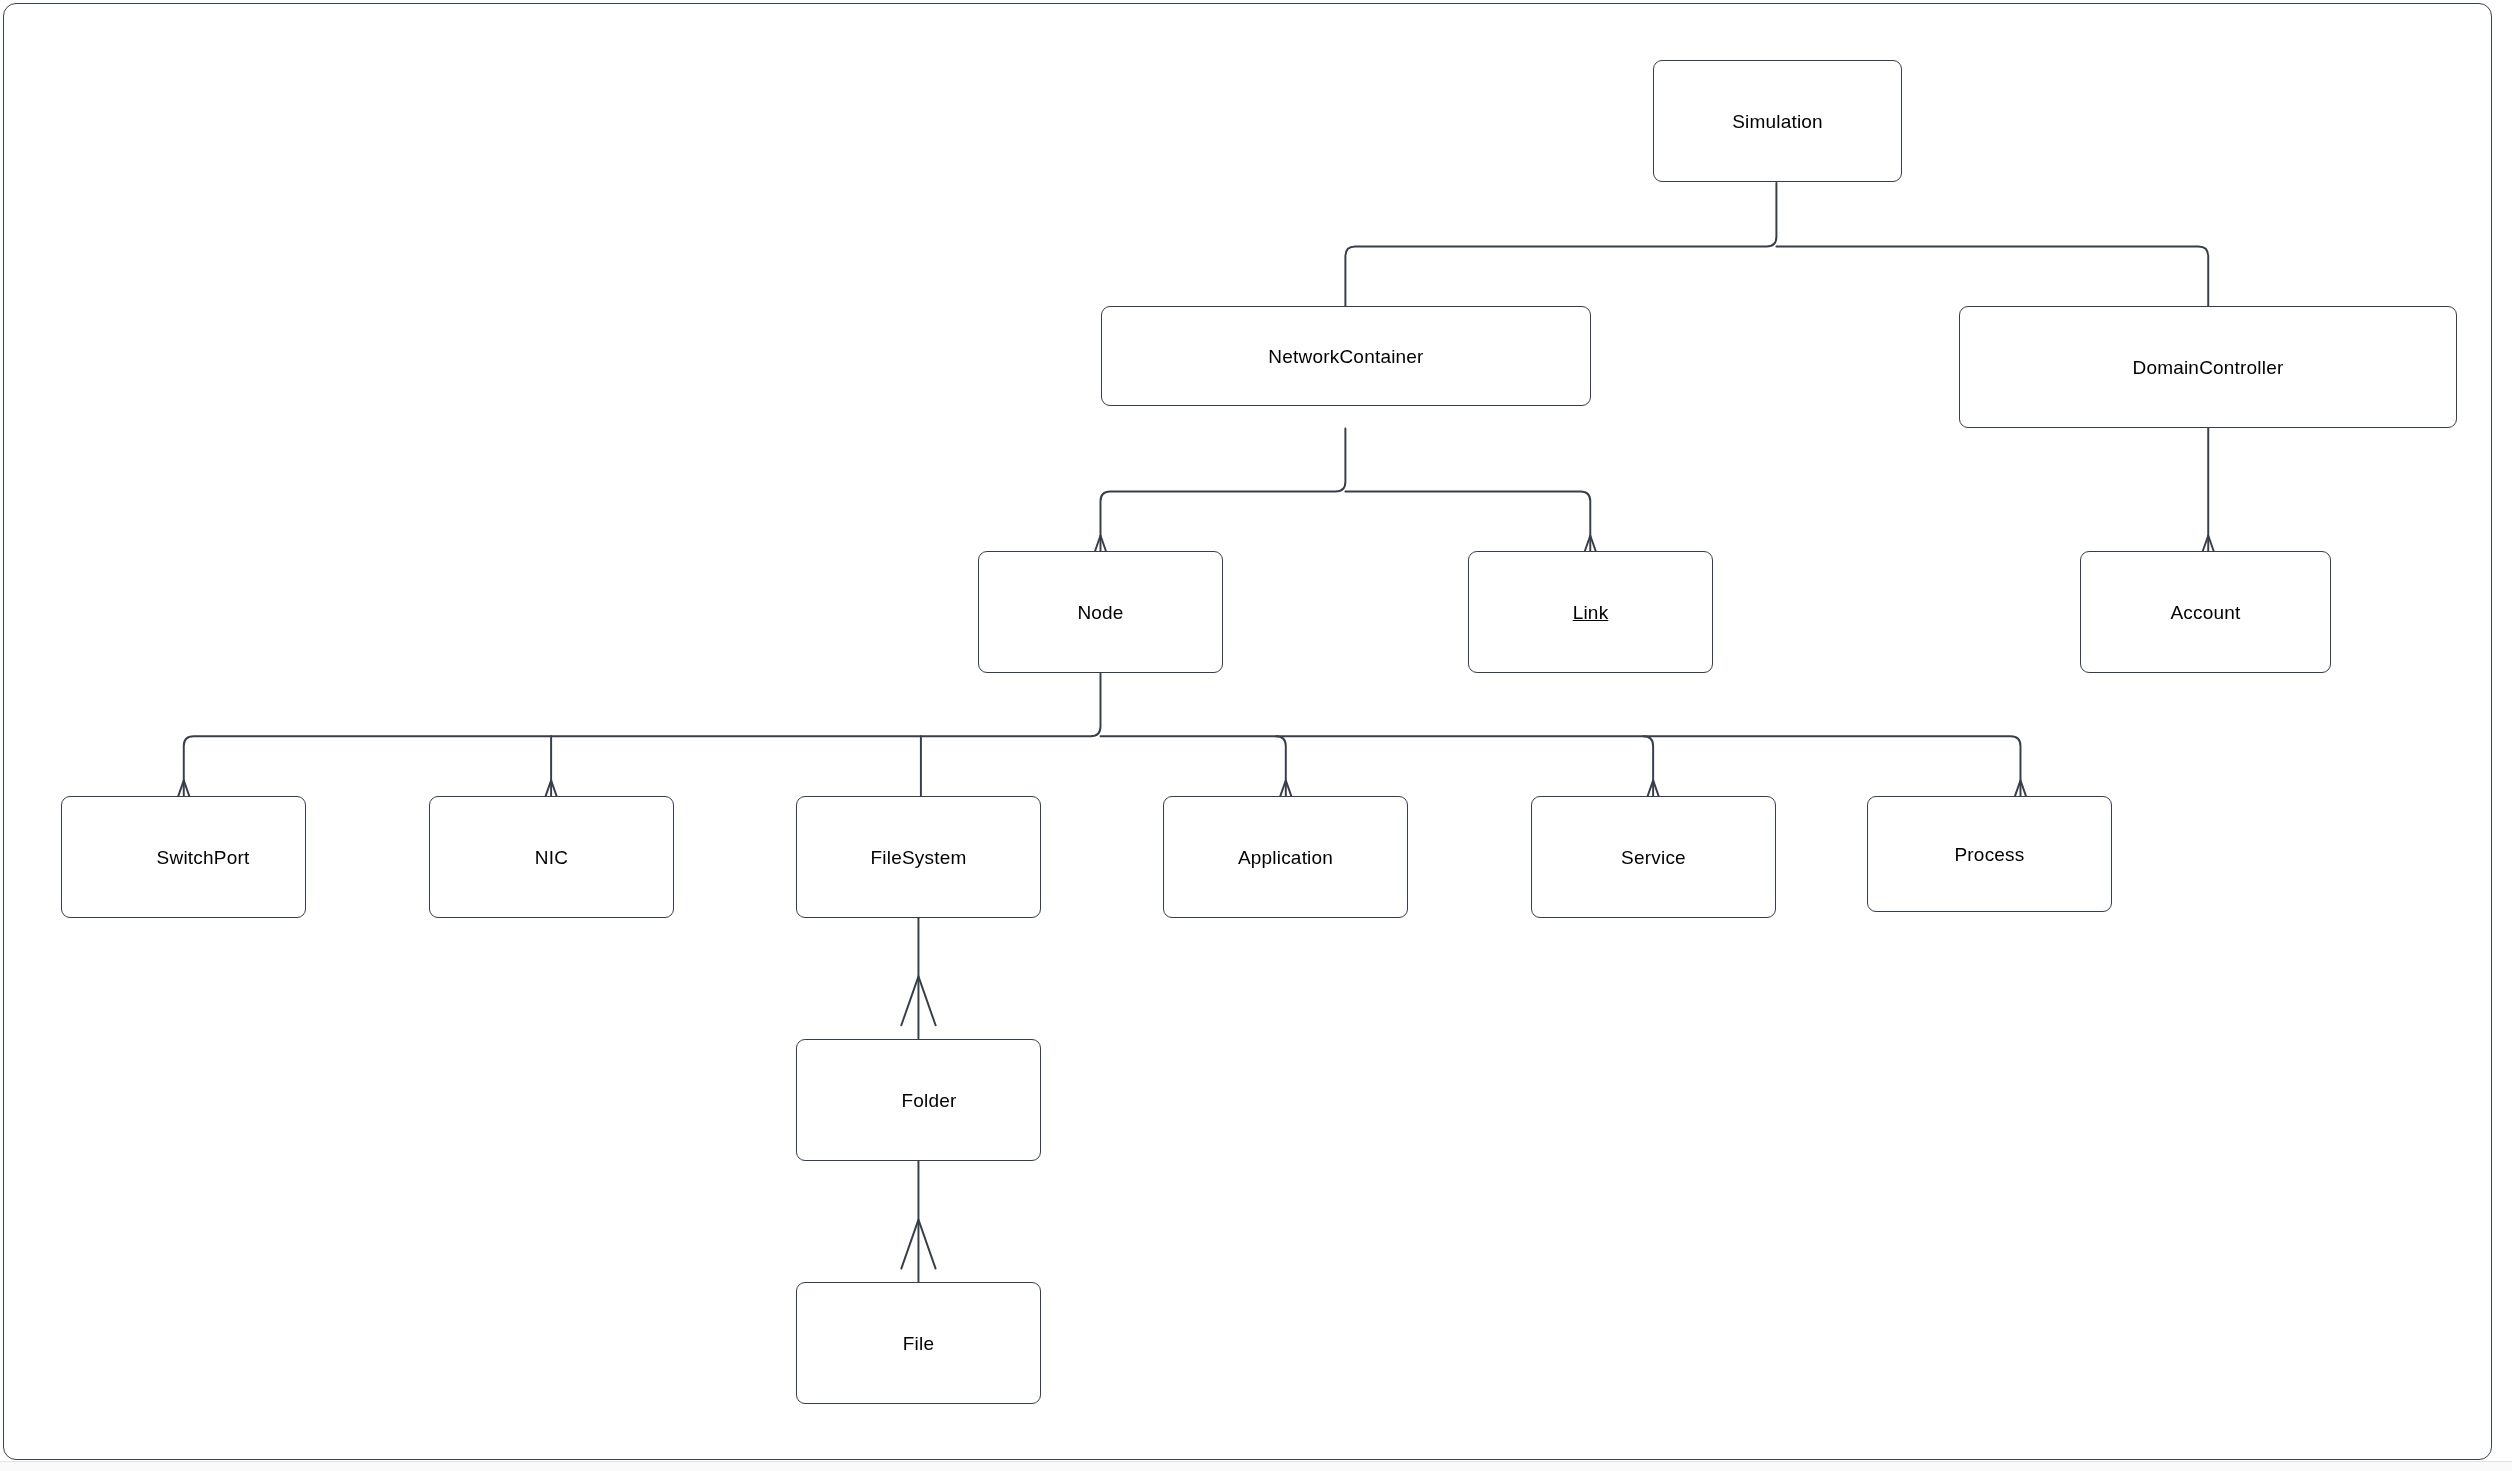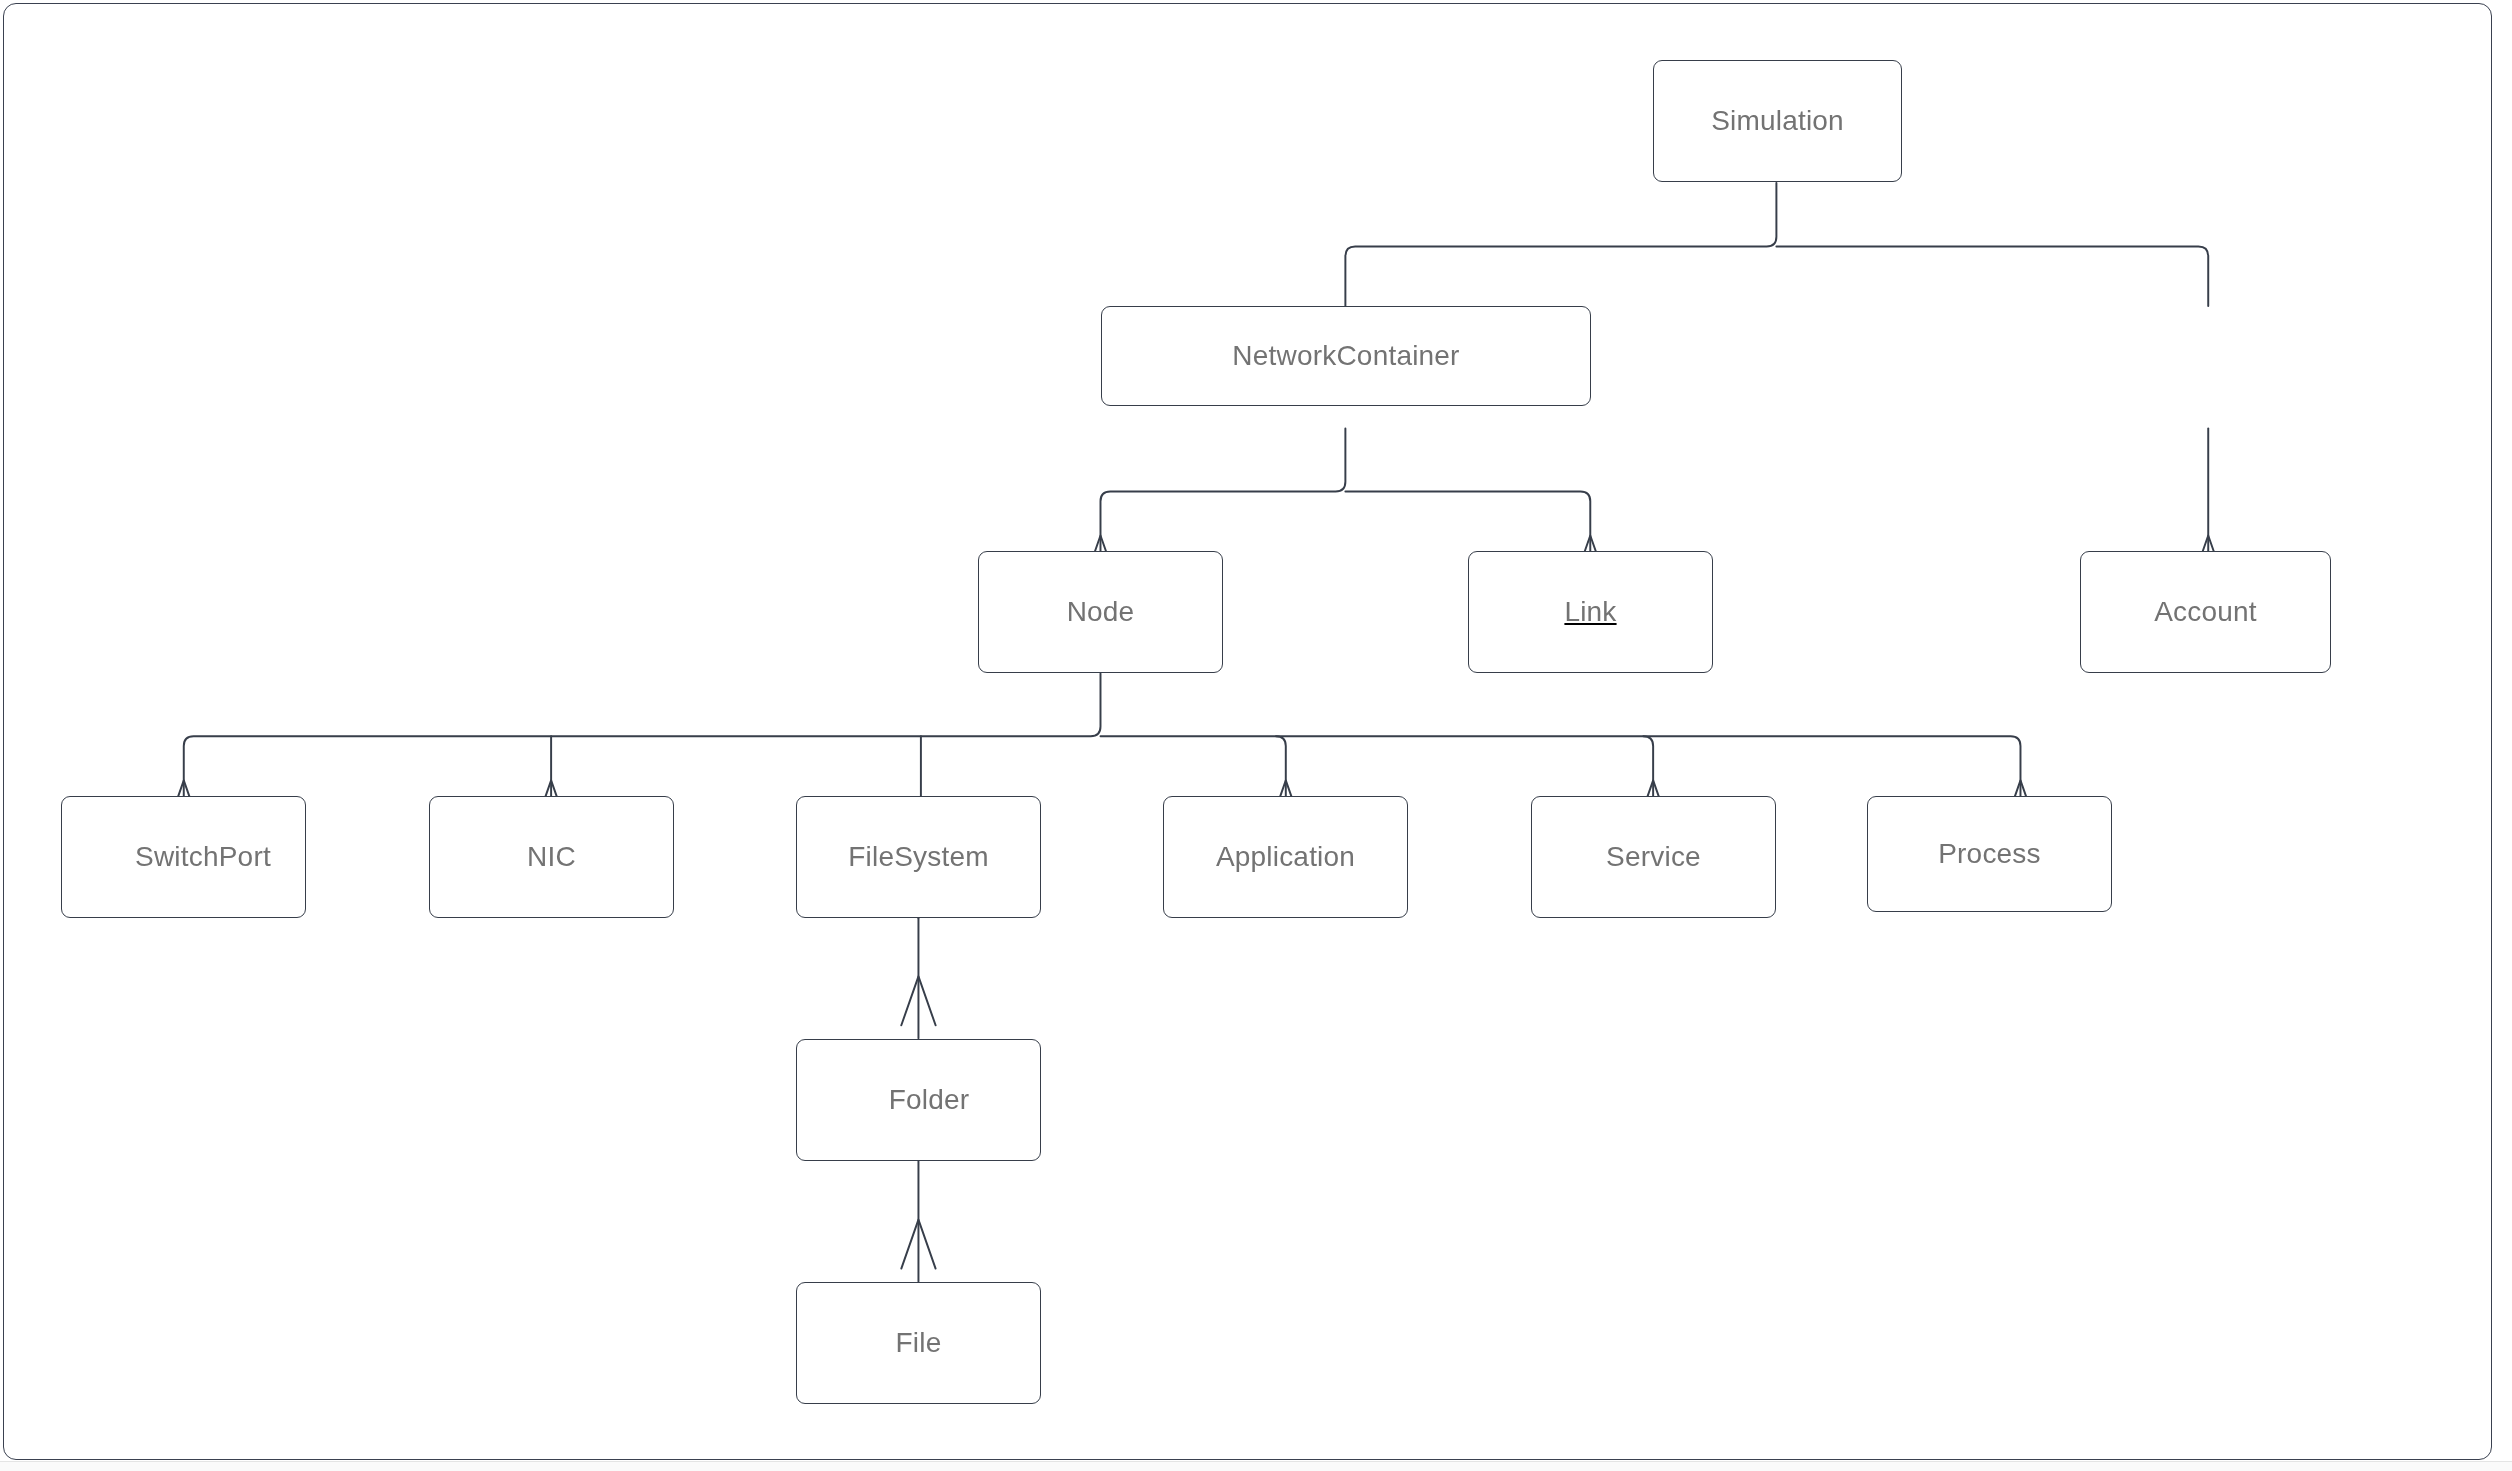--- a/index.html
+++ b/index.html
@@ -52,23 +52,23 @@
     box-sizing: border-box;
     background: #ffffff;
     border: 1.6px solid #373e4a;
     border-radius: 9px;
     display: flex;
     align-items: center;
     justify-content: center;
     z-index: 5;
   }
   .node-label {
-    font-size: 28px;
+    font-size: 19px;
     line-height: 1;
-    color: #737373;
+    color: #000000;
     letter-spacing: 0.2px;
     white-space: nowrap;
     font-weight: 400;
   }
 </style>
 </head>
 <body>
 
 <div id="canvas">
 
@@ -111,20 +111,23 @@
   </svg>
 
   <div class="node-box" style="left:1653px; top:60px; width:249px; height:122px;">
     <span class="node-label">Simulation</span>
   </div>
 
   <div class="node-box" style="left:1101px; top:306px; width:490px; height:100px;">
     <span class="node-label">NetworkContainer</span>
   </div>
 
+  <div class="node-box" style="left:1959px; top:306px; width:498px; height:122px;">
+    <span class="node-label">DomainController</span>
+  </div>
 
   <div class="node-box" style="left:978px; top:551px; width:245px; height:122px;">
     <span class="node-label">Node</span>
   </div>
 
   <div class="node-box" style="left:1468px; top:551px; width:245px; height:122px;text-decoration:underline;">
     <span class="node-label">Link</span>
   </div>
 
   <div class="node-box" style="left:2080px; top:551px; width:251px; height:122px;">

